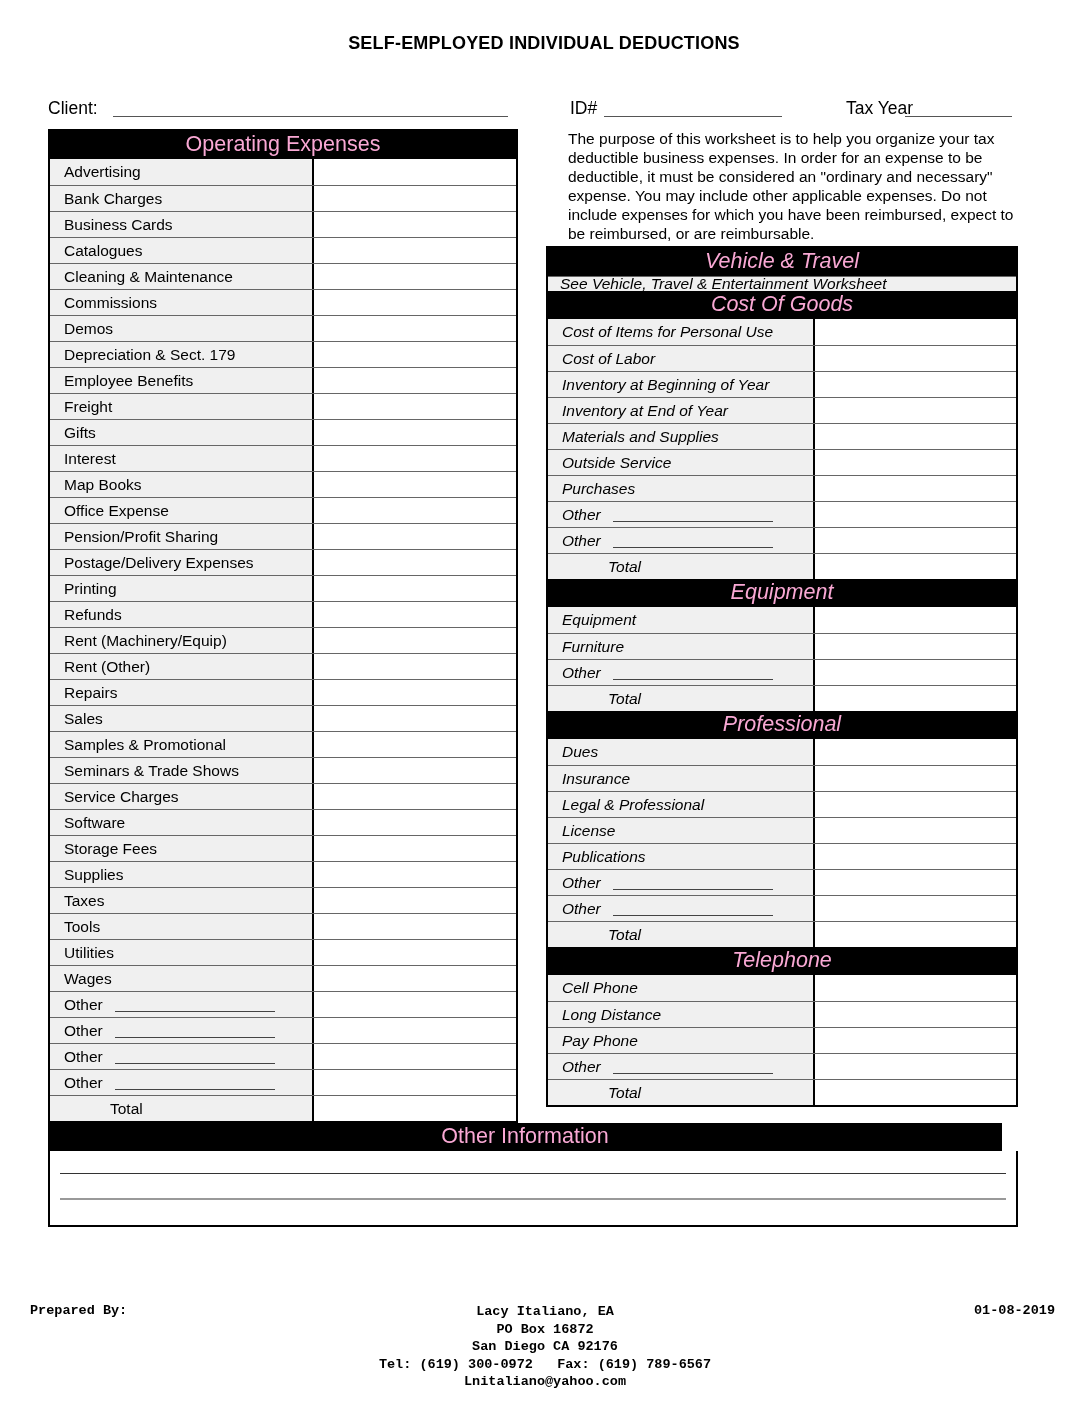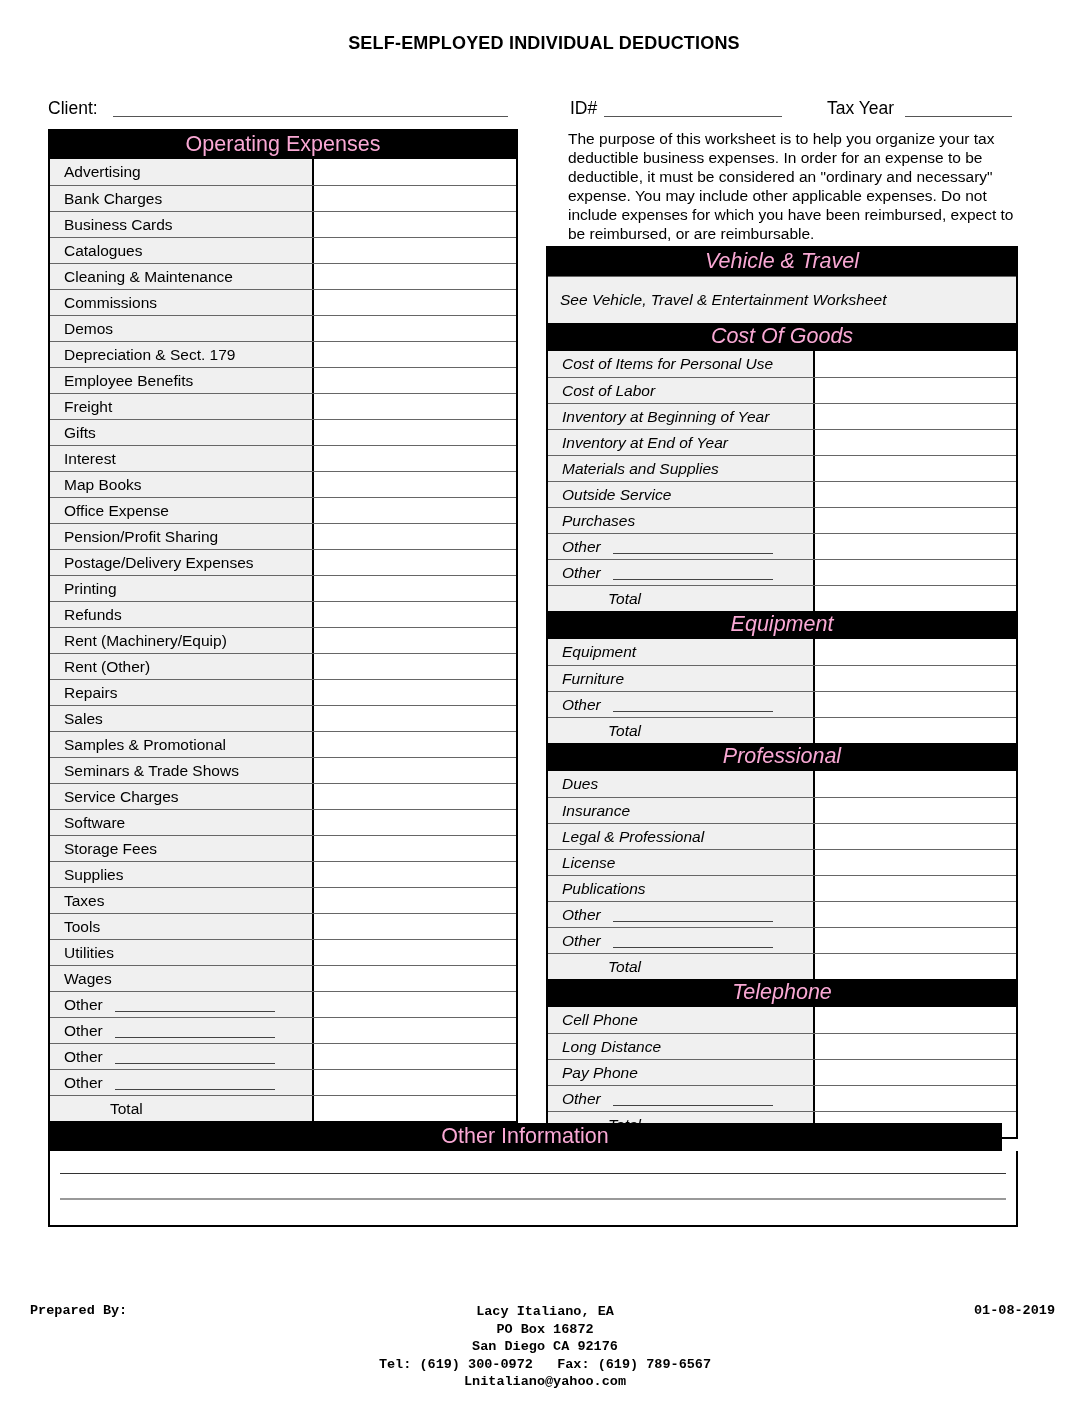--- a/index.html
+++ b/index.html
@@ -11,21 +11,21 @@
   #page-title { left:0; top:33px; width:1088px; text-align:center;
     font-size:18px; font-weight:bold; letter-spacing:.2px; }
 
   
   .hfield { font-size:17.5px; top:98px; }
   .hline  { top:96px; height:21px; border-bottom:1.5px solid #555; }
   #client-label { left:48px; }
   #client-line  { left:113px; width:395px; }
   #id-label     { left:570px; }
   #id-line      { left:604px; width:178px; }
-  #taxyear-label{ left:827px; }
+  #taxyear-label{ left:846px; }
   #taxyear-line { left:905px; width:107px; }
 
   
   .band { background:#000; color:#f9a8d4; text-align:center;
     font-size:21.5px; height:28px; line-height:27px; font-weight:400; }
   .table { border:2px solid #000; background:#fff; }
   .trow { display:flex; height:26px; border-top:1px solid #666; }
   .trow:first-child { border-top:none; }
   .cell { display:flex; align-items:center; }
   .lab { background:#f0f0f0; border-right:2px solid #000; padding-left:14px;
@@ -33,21 +33,21 @@
   .amt { flex:1; background:#fff; }
   .trow.total .lab span:first-child { margin-left:46px; }
   .uline { display:inline-block; width:160px; height:1px;
     border-bottom:1.5px solid #444; margin-left:12px; align-self:flex-end; margin-bottom:5px; }
 
   #left-table { left:48px; top:129px; width:470px; }
   #left-table .lab { width:264px; }
 
   #right-tables { left:546px; top:246px; width:472px;font-style:italic; }
   #right-tables .lab { width:267px; }
-  #vt-note { height:47px; background:#f0f0f0; display:flex; align-items:center;
+  #vt-note { height:15px; background:#f0f0f0; display:flex; align-items:center;
     padding-left:12px; font-size:15.5px; border-top:1px solid #666; }
 
   #intro { left:548px; top:129px; width:466px; font-size:15.5px; line-height:19px;margin-left:20px; }
 
   
   #oi-band { left:48px; top:1123px; width:954px; height:28px; }
   #oi-box { left:48px; top:1151px; width:970px; height:76px;
     border:2px solid #000; border-top:none; position:absolute; }
   .oi-line { position:absolute; left:10px; right:10px; }
   #oi-line-1 { top:22px; border-bottom:1.5px solid #333; }

